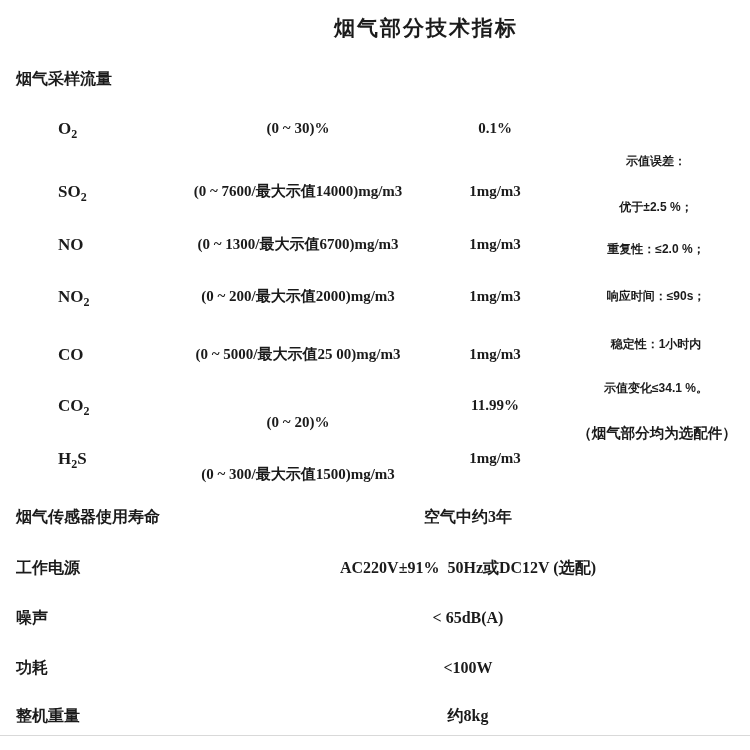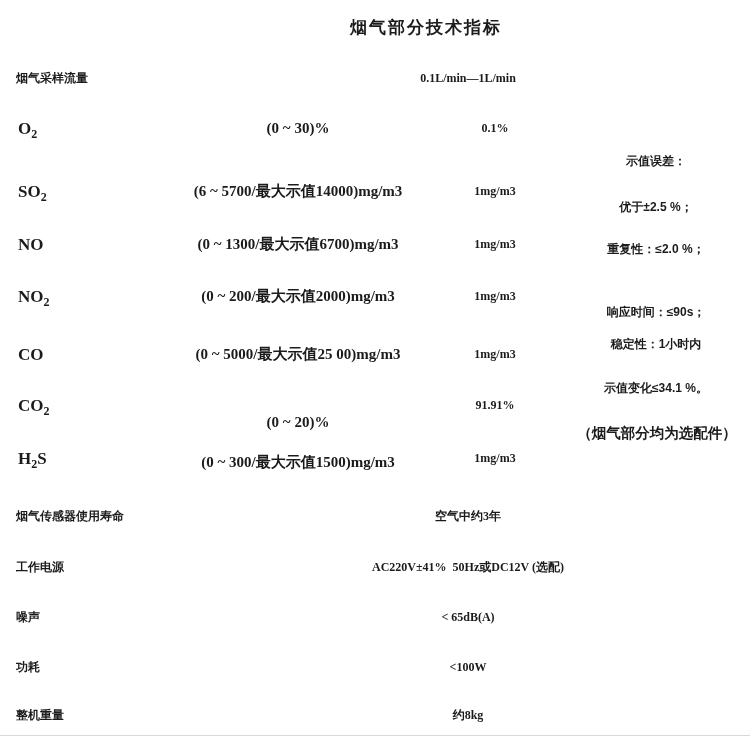--- a/index.html
+++ b/index.html
@@ -9,87 +9,86 @@
     background:#ffffff;
     color:#1b1b1b;
     font-family:"Liberation Serif","DejaVu Serif",serif;
     font-weight:bold;
     overflow:hidden;
   }
   .cell{
     position:absolute;
     white-space:pre;
     line-height:21px;
-    font-size:12px;
+    font-size:16px;
   }
   .c{transform:translateX(-50%);}          
   .cjk{font-family:"Liberation Sans","DejaVu Sans",sans-serif;} 
-  .title{font-size:17px;letter-spacing:2px;}
-  .gas-label{font-size:17px;}
+  .title{font-size:21px;letter-spacing:2px;}
+  .gas-label{font-size:17px;margin-left:40px;}
   .gas-label sub{font-size:12px;line-height:0;}
   .range{font-size:15px;}
-  .resolution{font-size:12px;}
+  .resolution{font-size:15px;}
   .panel-line{font-size:12px;}
   .panel-note{font-size:14.5px;}
   .bottom-rule{
     position:absolute;left:0;top:735px;
     width:750px;height:1px;background:#d9d9d9;
   }
 </style>
 </head>
 <body>
 
 <div class="page">
 
   <div class="cell c cjk title" style="left:426px;top:17px">烟气部分技术指标</div>
 
   <div class="cell cjk" style="left:16px;top:68px">烟气采样流量</div>
-  <div class="cell c" style="left:468px;top:68px">0.1L/min—1L/min</div>
 
   <div class="cell gas-label" style="left:18px;top:118px">O<sub>2</sub></div>
   <div class="cell c range" style="left:298px;top:118px">(0 ~ 30)%</div>
   <div class="cell c resolution" style="left:495px;top:118px">0.1%</div>
 
   <div class="cell gas-label" style="left:18px;top:181px">SO<sub>2</sub></div>
-  <div class="cell c range" style="left:298px;top:181px">(6 ~ 5700/最大示值14000)mg/m3</div>
+  <div class="cell c range" style="left:298px;top:181px">(0 ~ 7600/最大示值14000)mg/m3</div>
   <div class="cell c resolution" style="left:495px;top:181px">1mg/m3</div>
 
   <div class="cell gas-label" style="left:18px;top:234px">NO</div>
   <div class="cell c range" style="left:298px;top:234px">(0 ~ 1300/最大示值6700)mg/m3</div>
   <div class="cell c resolution" style="left:495px;top:234px">1mg/m3</div>
 
   <div class="cell gas-label" style="left:18px;top:286px">NO<sub>2</sub></div>
   <div class="cell c range" style="left:298px;top:286px">(0 ~ 200/最大示值2000)mg/m3</div>
   <div class="cell c resolution" style="left:495px;top:286px">1mg/m3</div>
 
   <div class="cell gas-label" style="left:18px;top:344px">CO</div>
   <div class="cell c range" style="left:298px;top:344px">(0 ~ 5000/最大示值25 00)mg/m3</div>
   <div class="cell c resolution" style="left:495px;top:344px">1mg/m3</div>
 
   <div class="cell gas-label" style="left:18px;top:395px">CO<sub>2</sub></div>
   <div class="cell c range" style="left:298px;top:412px">(0 ~ 20)%</div>
-  <div class="cell c resolution" style="left:495px;top:395px">91.91%</div>
+  <div class="cell c resolution" style="left:495px;top:395px">11.99%</div>
 
   <div class="cell gas-label" style="left:18px;top:448px">H<sub>2</sub>S</div>
-  <div class="cell c range" style="left:298px;top:452px">(0 ~ 300/最大示值1500)mg/m3</div>
+  <div class="cell c range" style="left:298px;top:464px">(0 ~ 300/最大示值1500)mg/m3</div>
   <div class="cell c resolution" style="left:495px;top:448px">1mg/m3</div>
 
   <div class="cell c cjk panel-line" style="left:656px;top:151px">示值误差：</div>
   <div class="cell c cjk panel-line" style="left:656px;top:197px">优于±2.5 %；</div>
   <div class="cell c cjk panel-line" style="left:656px;top:239px">重复性：≤2.0 %；</div>
-  <div class="cell c cjk panel-line" style="left:656px;top:302px">响应时间：≤90s；</div>
+  <div class="cell c cjk panel-line" style="left:656px;top:286px">响应时间：≤90s；</div>
   <div class="cell c cjk panel-line" style="left:656px;top:334px">稳定性：1小时内</div>
   <div class="cell c cjk panel-line" style="left:656px;top:378px">示值变化≤34.1 %。</div>
   <div class="cell c cjk panel-note" style="left:657px;top:423px">（烟气部分均为选配件）</div>
 
   <div class="cell cjk" style="left:16px;top:506px">烟气传感器使用寿命</div>
   <div class="cell c" style="left:468px;top:506px">空气中约3年</div>
 
   <div class="cell cjk" style="left:16px;top:557px">工作电源</div>
-  <div class="cell c" style="left:468px;top:557px">AC220V±41%  50Hz或DC12V (选配)</div>
+  <div class="cell c" style="left:468px;top:557px">AC220V±91%  50Hz或DC12V (选配)</div>
 
   <div class="cell cjk" style="left:16px;top:607px">噪声</div>
   <div class="cell c" style="left:468px;top:607px">&lt; 65dB(A)</div>
 
   <div class="cell cjk" style="left:16px;top:657px">功耗</div>
   <div class="cell c" style="left:468px;top:657px">&lt;100W</div>
 
   <div class="cell cjk" style="left:16px;top:705px">整机重量</div>
   <div class="cell c" style="left:468px;top:705px">约8kg</div>
 

